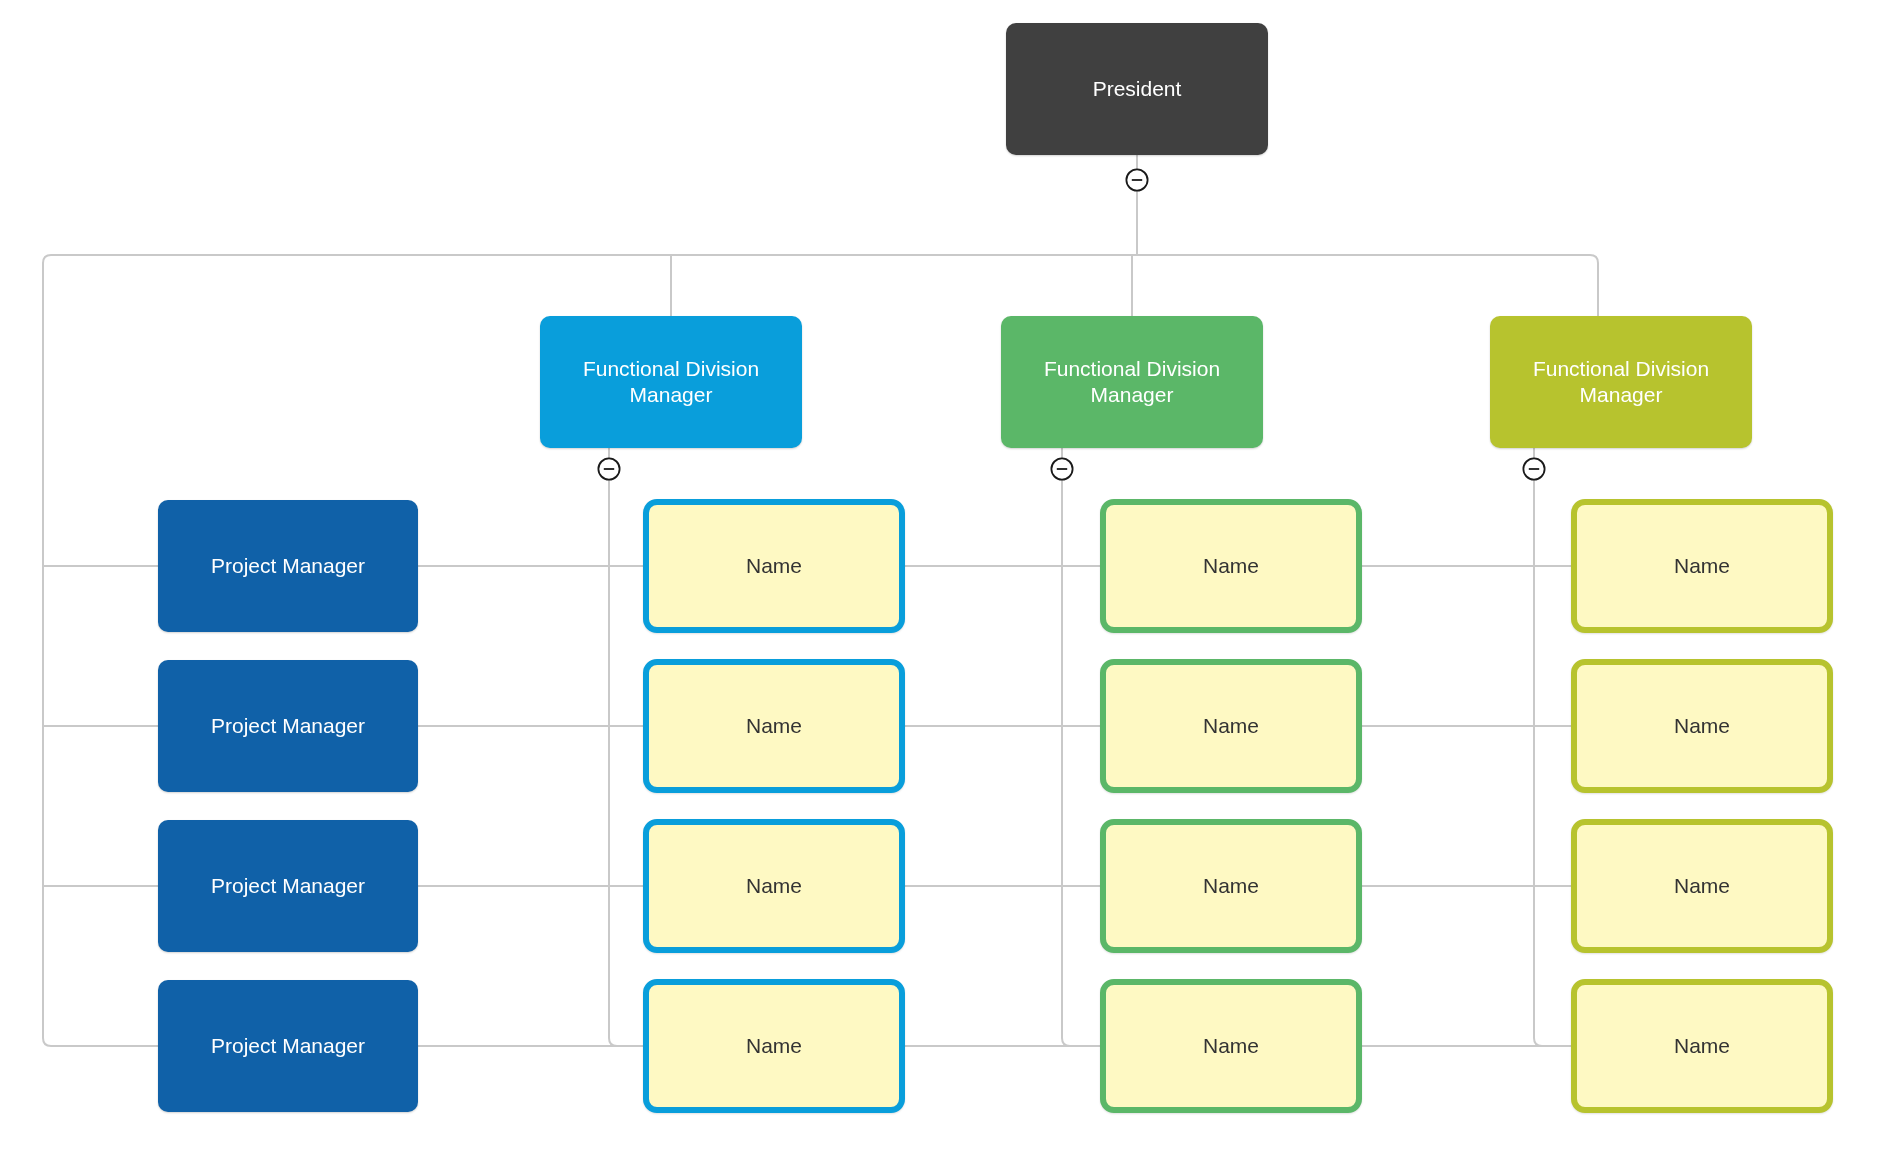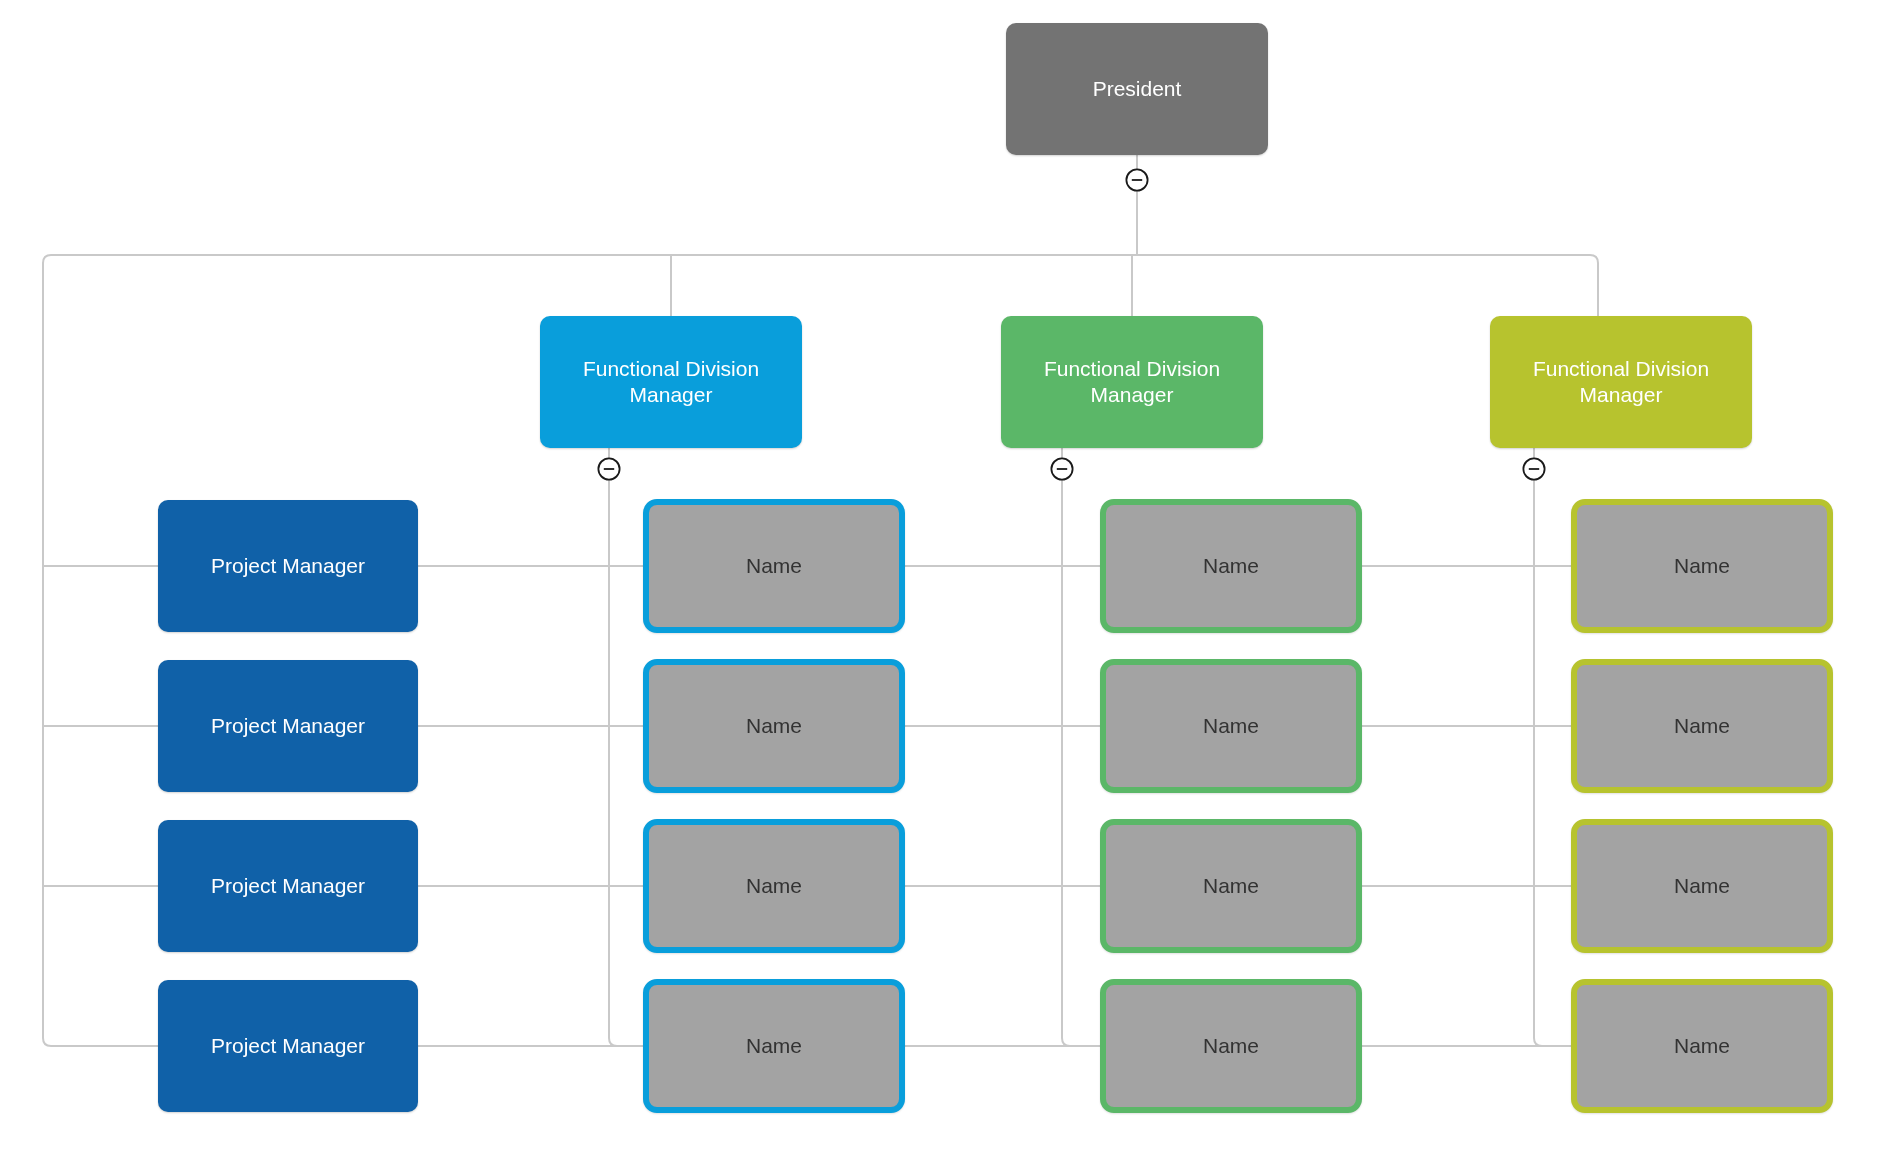--- a/index.html
+++ b/index.html
@@ -10,21 +10,21 @@
   svg.connectors{position:absolute;left:0;top:0;stroke:#c9c9c9;}
   svg.connectors path{fill:none;stroke-width:2px;}
   .node{
     position:absolute;display:flex;align-items:center;justify-content:center;
     text-align:center;font-size:21px;line-height:1.22;border-radius:10px;
     box-shadow:0 1px 2px rgba(0,0,0,0.18);
   }
   .node.colored{color:#ffffff;}
   .node.fdm{padding:0 34px;box-sizing:border-box;}
   .node.member{
-    background:#a3a3a3;border:6px solid #999;border-radius:14px;
+    background:#fef9c3;border:6px solid #999;border-radius:14px;
     color:#333333;box-sizing:border-box;box-shadow:0 1px 2px rgba(0,0,0,0.12);
   }
   .collapse{
     position:absolute;width:24px;height:24px;cursor:pointer;line-height:0;
   }
 </style>
 </head>
 <body>
 
 <div class="canvas">
@@ -37,21 +37,21 @@
     <path d="M43,263 V1038 Q43,1046 51,1046"></path>
     <path d="M609,448 V1038 Q609,1046 617,1046"></path>
     <path d="M1062,448 V1038 Q1062,1046 1070,1046"></path>
     <path d="M1534,448 V1038 Q1534,1046 1542,1046"></path>
     <path d="M43,566 H1700"></path>
     <path d="M43,726 H1700"></path>
     <path d="M43,886 H1700"></path>
     <path d="M51,1046 H1700"></path>
   </svg>
 
-  <div class="node colored" style="left: 1006px; top: 23px; width: 262px; height: 132px; background-color: #737373; color: rgb(255, 255, 255);">
+  <div class="node colored" style="left: 1006px; top: 23px; width: 262px; height: 132px; background-color: #404040; color: rgb(255, 255, 255);">
     <span>President</span>
   </div>
 
   <div class="collapse" style="left:1125px;top:168px;">
     <svg width="24" height="24">
       <circle cx="12" cy="12" r="10.6" fill="#ffffff" stroke="#1a1a1a" stroke-width="1.8"></circle>
       <line x1="6.8" y1="12" x2="17.2" y2="12" stroke="#1a1a1a" stroke-width="1.8"></line>
     </svg>
   </div>
   <div class="collapse" style="left:597px;top:457px;">

